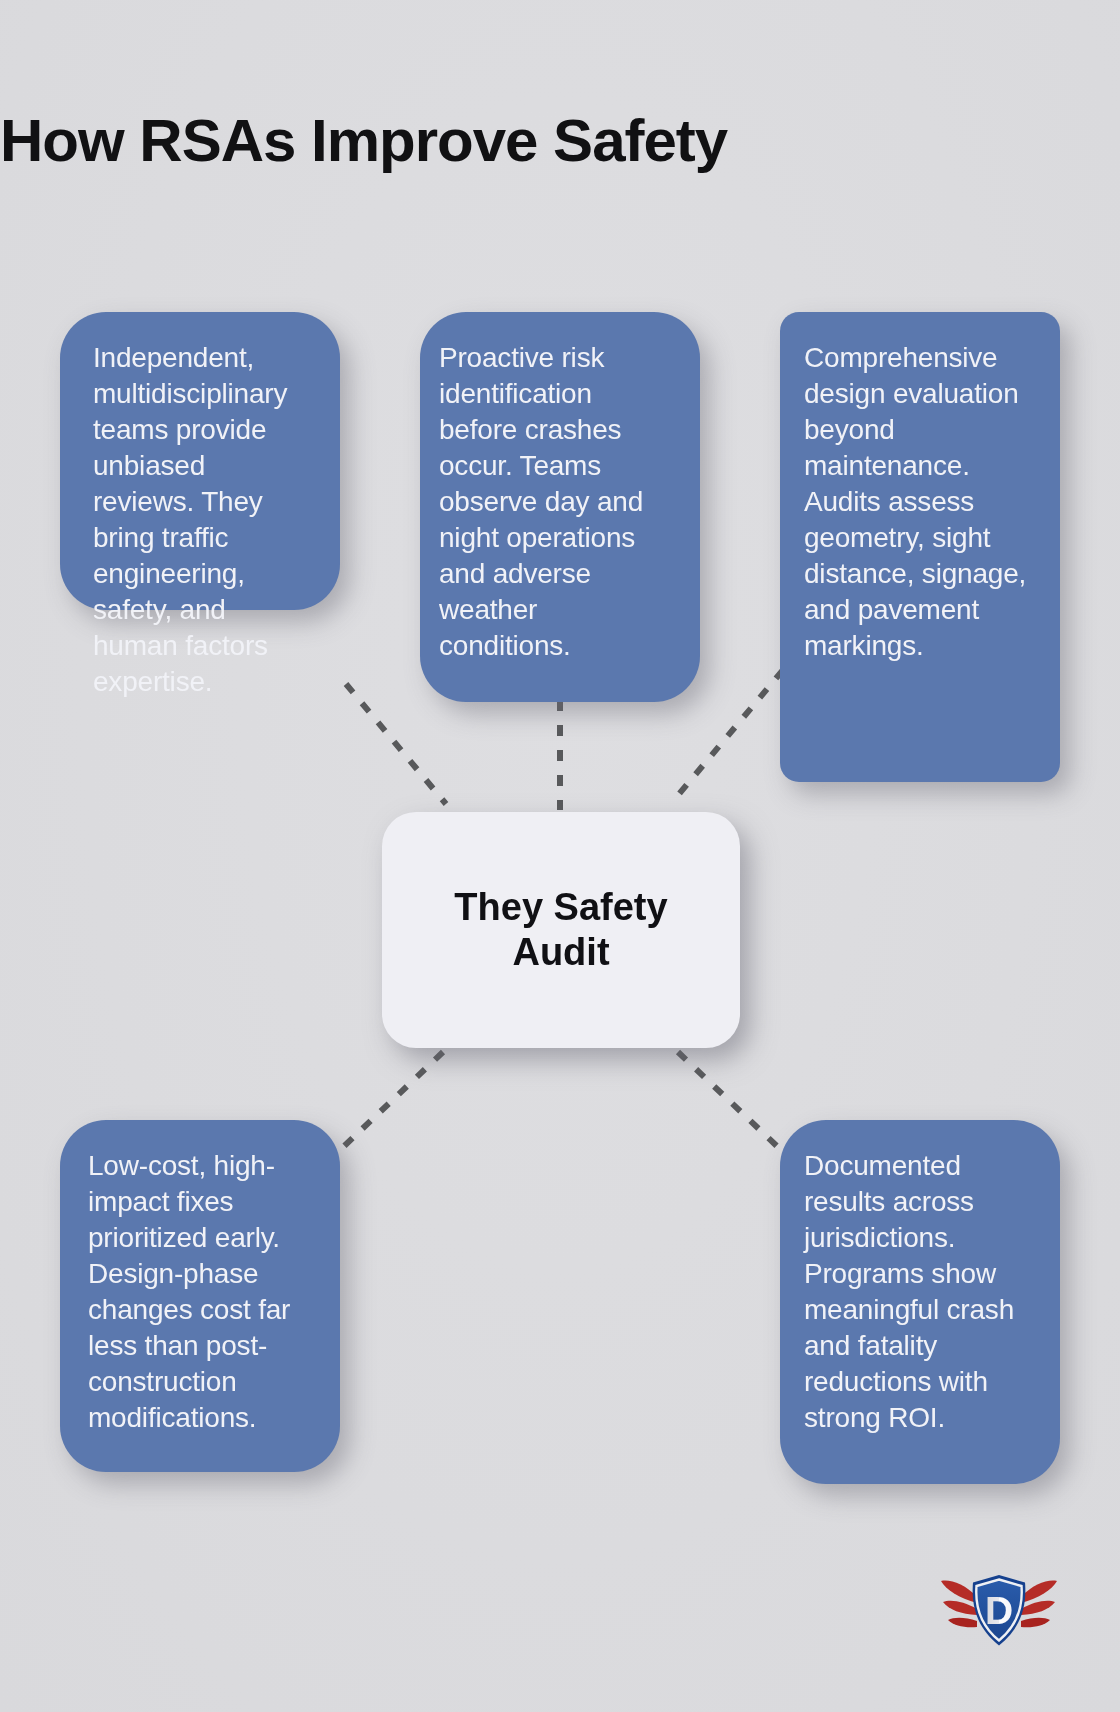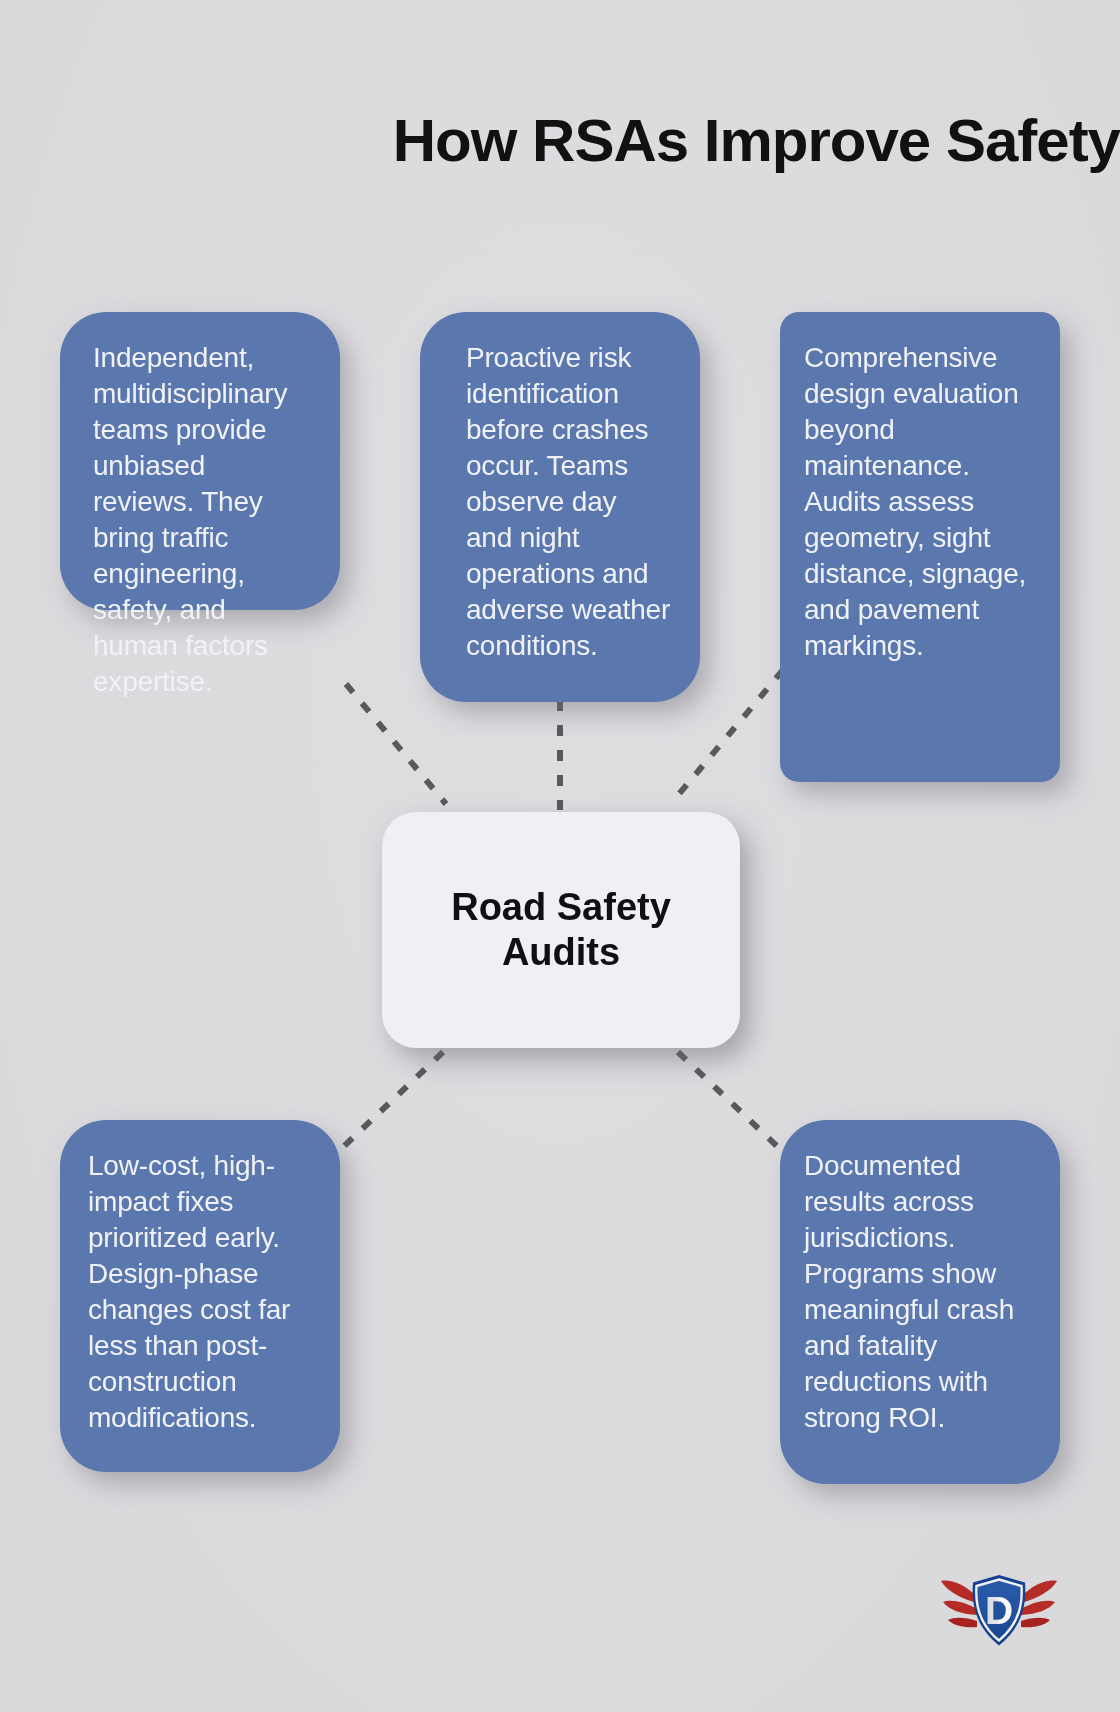--- a/index.html
+++ b/index.html
@@ -4,38 +4,38 @@
 <style>
   html,body{margin:0;padding:0;}
   body{
     width:1120px;height:1712px;position:relative;overflow:hidden;
     background:#dbdbde;
     font-family:"Liberation Sans","DejaVu Sans",sans-serif;
   }
   .page{position:absolute;inset:0;background:radial-gradient(ellipse at 50% 40%, #dedee1 0%, #d9d9dc 100%);}
   .title{
     position:absolute;left:0;top:102px;width:1120px;margin:0;
-    text-align:right;font-size:60px;line-height:78px;font-weight:bold;
+    text-align:left;font-size:60px;line-height:78px;font-weight:bold;
     letter-spacing:-1px;color:#111113;
   }
   .connectors{position:absolute;left:0;top:0;width:1120px;height:1712px;}
   .connectors line{
     stroke:#58595b;stroke-width:6;stroke-dasharray:11 14;stroke-linecap:butt;
   }
   .card{
     position:absolute;box-sizing:border-box;width:280px;
     background:#5b78ae;border-radius:46px;
     box-shadow:10px 12px 24px rgba(110,110,122,0.45);
     color:#f1f2f7;
   }
   .card p{
     margin:0;font-size:28px;line-height:36px;letter-spacing:-0.2px;
   }
   .card-1{left:60px;top:312px;height:298px;padding:28px 32px 0 33px;}
-  .card-2{left:420px;top:312px;height:390px;padding:28px 30px 0 46px;}
+  .card-2{left:420px;top:312px;height:390px;padding:28px 30px 0 19px;}
   .card-3{left:780px;top:312px;height:470px;padding:28px 24px 0 24px;border-radius:19px;}
   .card-4{left:60px;top:1120px;height:352px;padding:28px 30px 0 28px;}
   .card-5{left:780px;top:1120px;height:364px;padding:28px 18px 0 24px;}
   .center-card{
     position:absolute;left:382px;top:812px;width:358px;height:236px;
     background:#efeff4;border-radius:34px;
     box-shadow:10px 12px 26px rgba(105,105,118,0.5);
     display:flex;align-items:center;justify-content:center;
   }
   .center-label{
@@ -73,21 +73,21 @@
 
   <div class="card card-4">
     <p>Low-cost, high-impact fixes prioritized early. Design-phase changes cost far less than post-construction modifications.</p>
   </div>
 
   <div class="card card-5">
     <p>Documented results across jurisdictions. Programs show meaningful crash and fatality reductions with strong ROI.</p>
   </div>
 
   <div class="center-card">
-    <div class="center-label">Road Safety Audits</div>
+    <div class="center-label">They Safety Audit</div>
   </div>
 
   <svg class="logo" viewBox="0 0 122 80" xmlns="http://www.w3.org/2000/svg">
     <defs>
       <linearGradient id="dGrad" x1="0" y1="0" x2="1" y2="0">
         <stop offset="0" stop-color="#d7d8de"></stop>
         <stop offset="0.5" stop-color="#e9eaef"></stop>
         <stop offset="0.52" stop-color="#ffffff"></stop>
         <stop offset="1" stop-color="#f2f3f7"></stop>
       </linearGradient>

